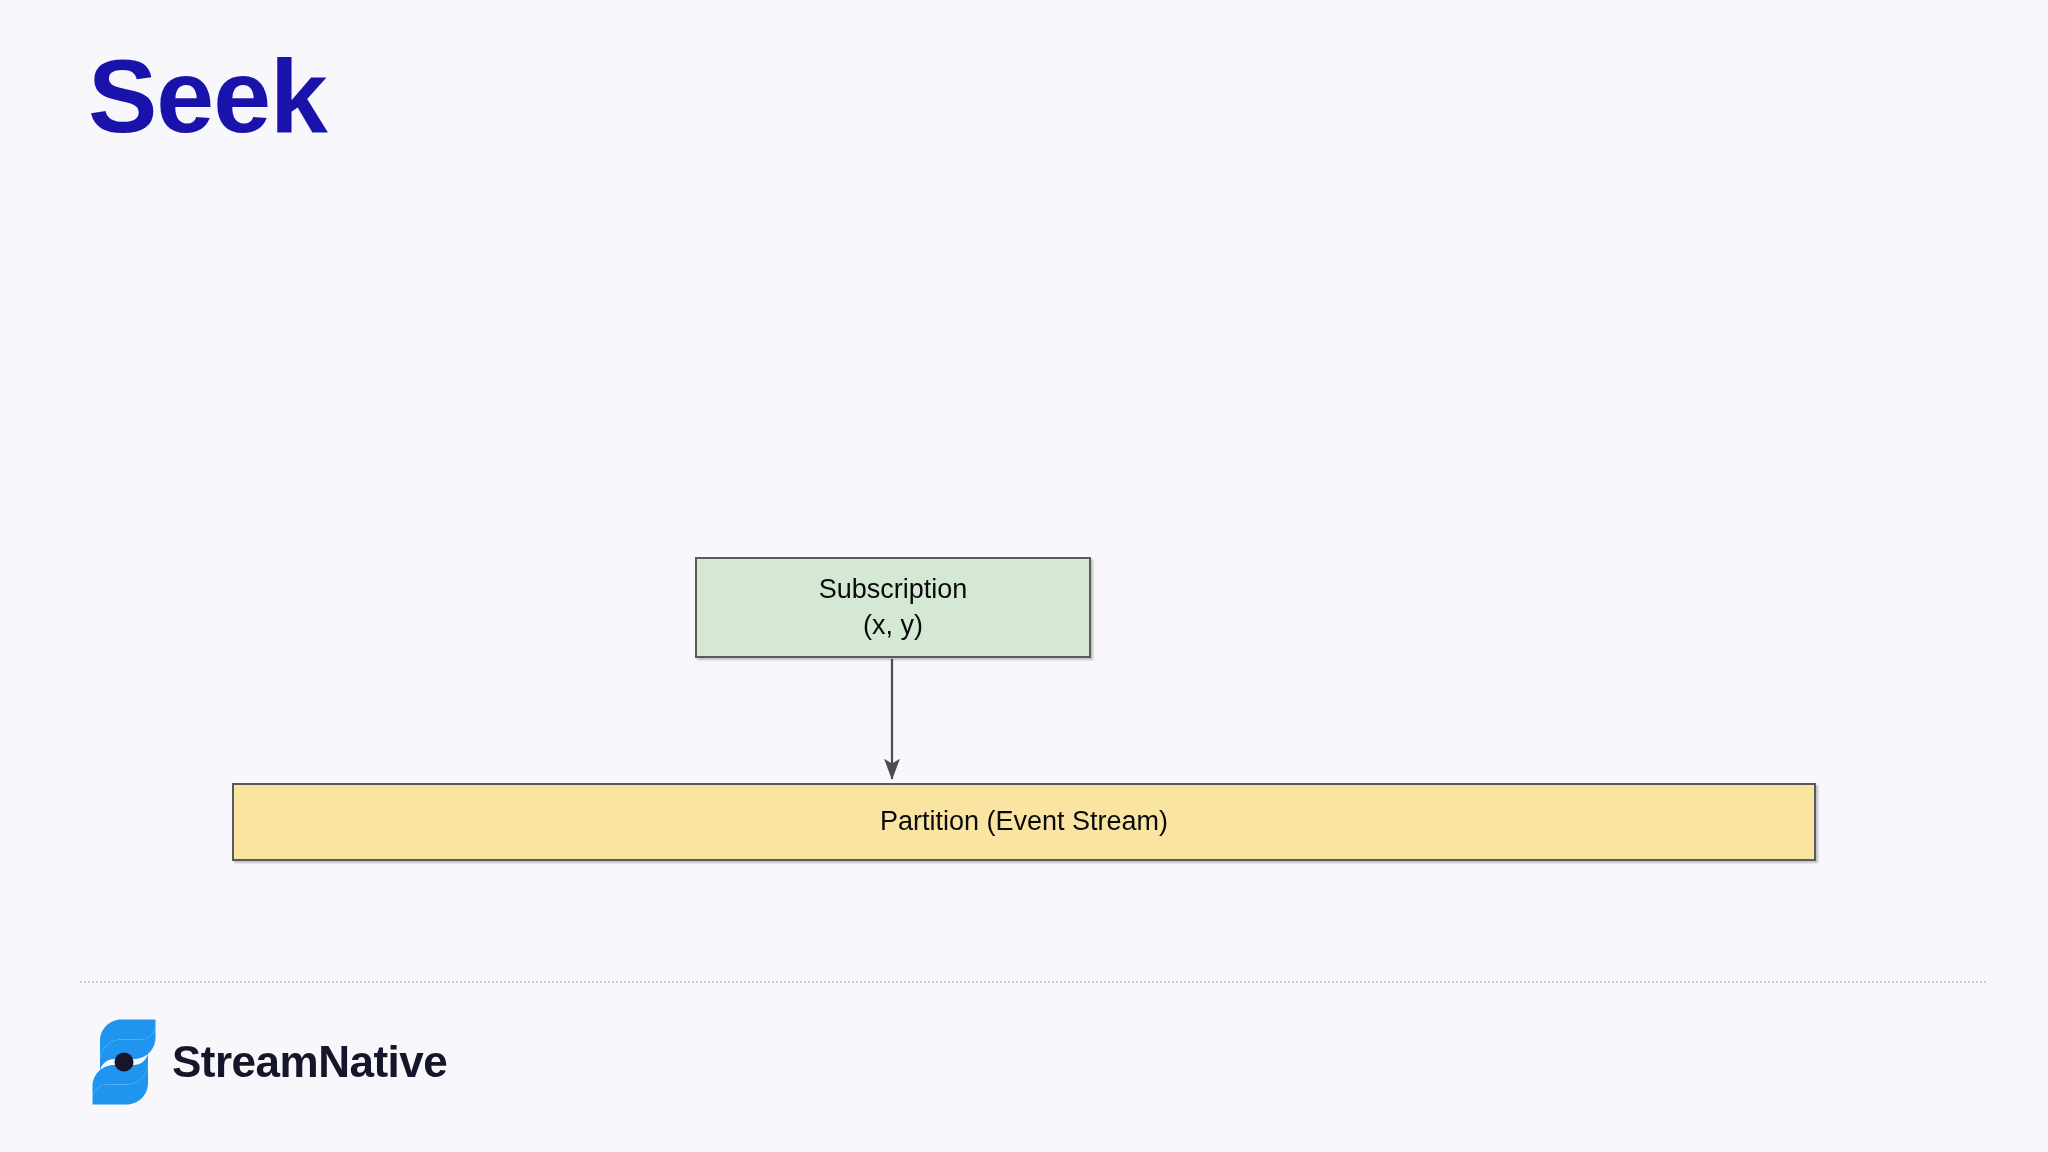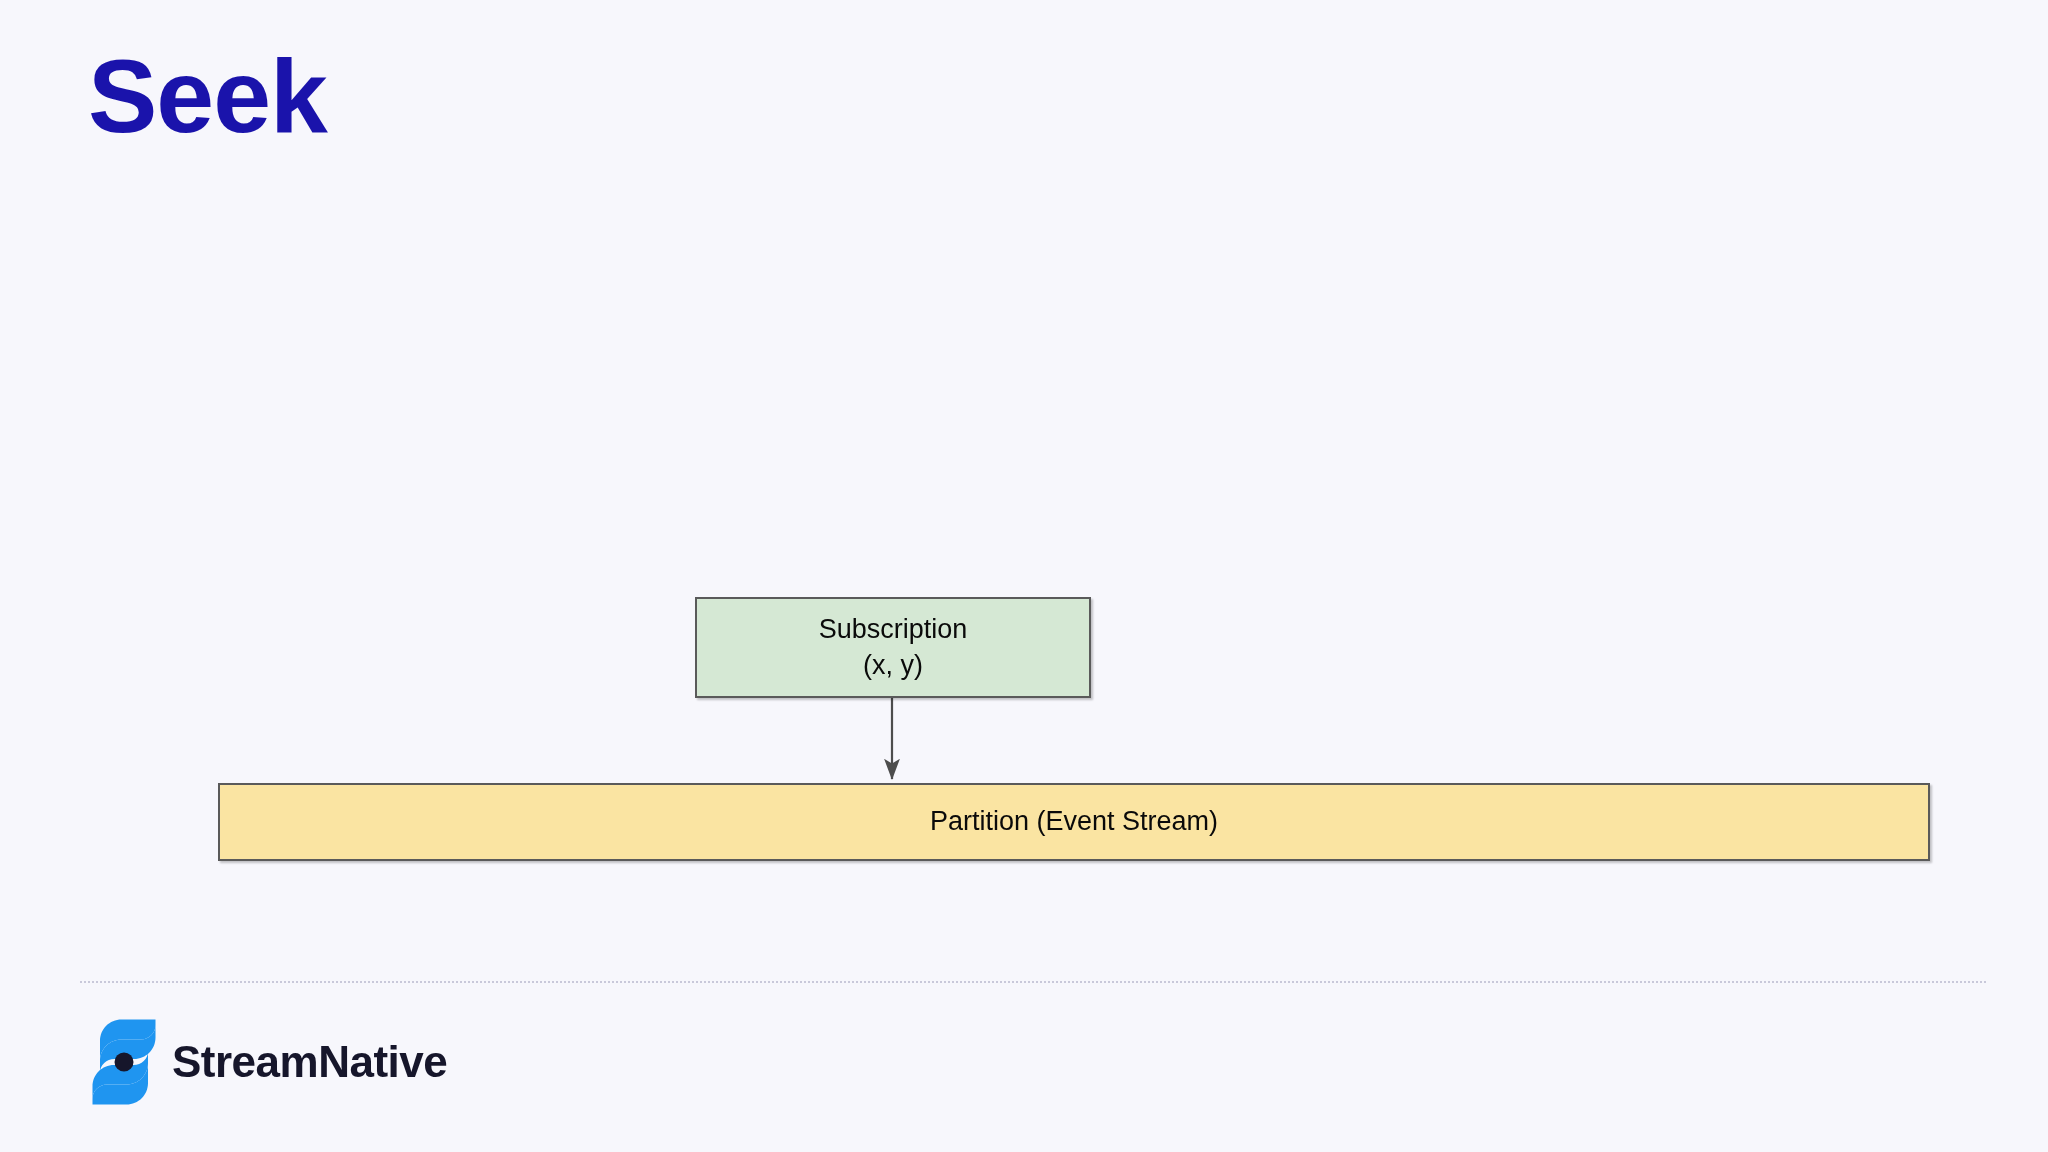--- a/index.html
+++ b/index.html
@@ -59,27 +59,26 @@
     line-height: 1.33;
     box-shadow: 2px 2px 2px rgba(0,0,0,0.22);
   }
 
   #node-subscription {
     left: 695px;
     top: 557px;
     width: 396px;
     height: 101px;
     background: #d5e8d4;
-    margin-top: 40px;
   }
 
   #node-partition {
-    left: 218px;
+    left: 232px;
     top: 783px;
-    width: 1712px;
+    width: 1584px;
     height: 78px;
     background: #fae4a2;
   }
 
   .node-line { display: block; }
 
   #edge-layer {
     position: absolute;
     left: 0;
     top: 0;

